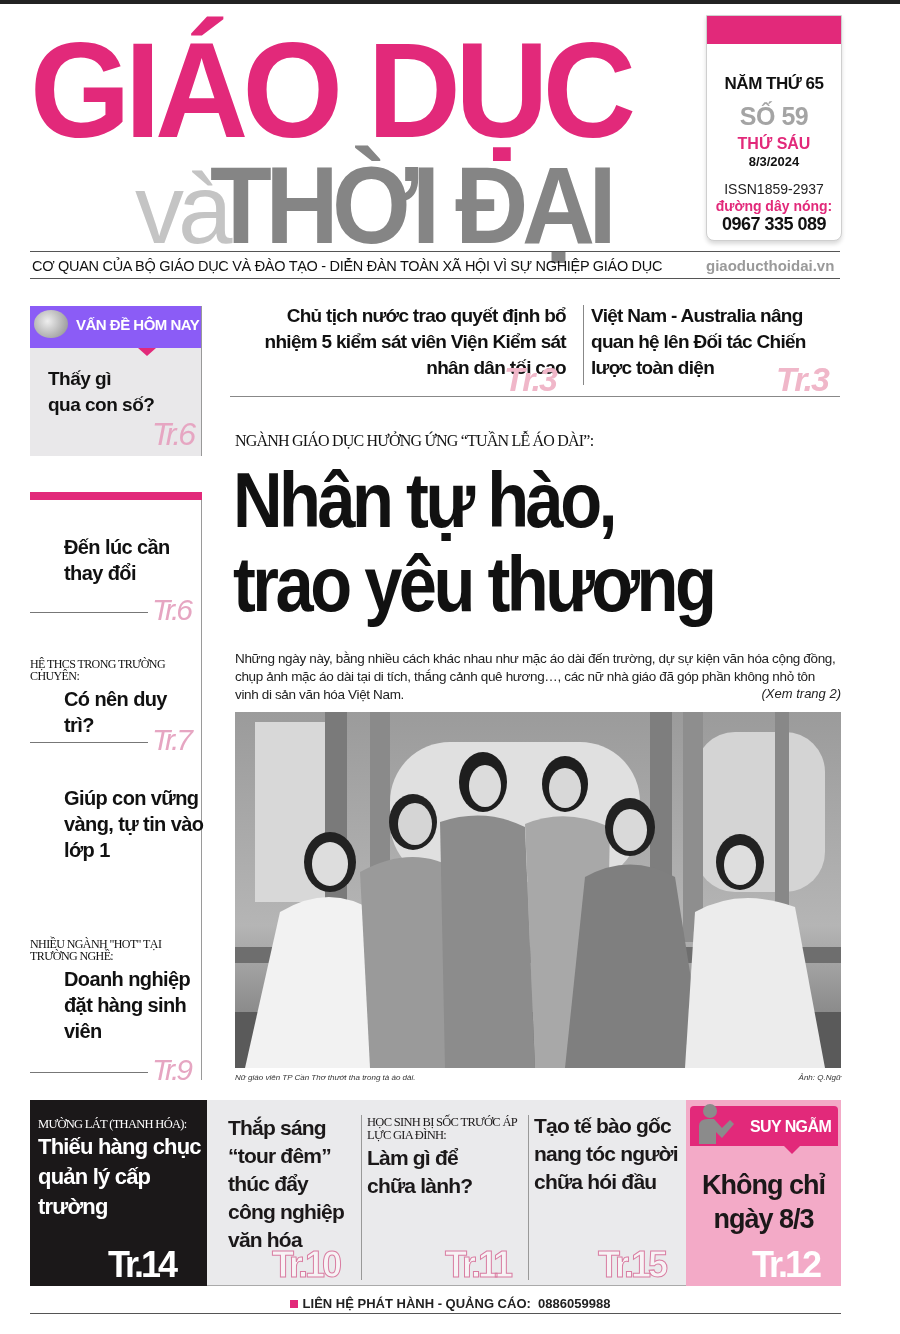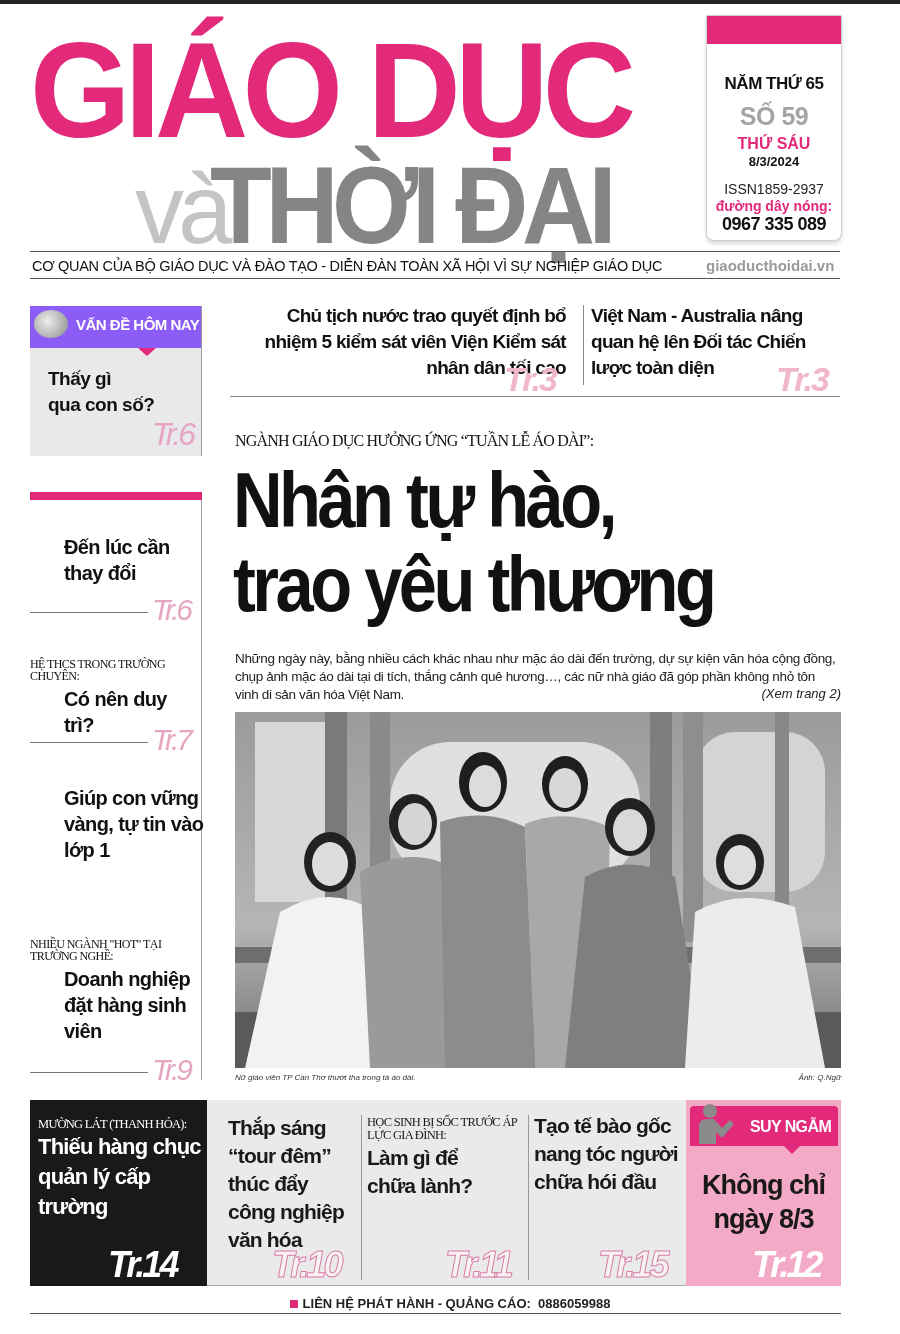--- a/index.html
+++ b/index.html
@@ -62,21 +62,21 @@
   .photo svg { display: block; }
   .cap { position: absolute; left: 235px; top: 1073px; font-style: italic; font-size: 8px; color: #333; }
   .credit { position: absolute; left: 760px; top: 1073px; width: 81px; text-align: right; font-style: italic; font-size: 8px; color: #333; }
 
   
   .strip { position: absolute; left: 30px; top: 1100px; width: 811px; height: 186px; background: #eaeaec; border-bottom: 1px solid #aaa; }
   .strip-black { position: absolute; left: 30px; top: 1100px; width: 177px; height: 186px; background: #1b1819; }
   .strip-pink { position: absolute; left: 686px; top: 1100px; width: 155px; height: 186px; background: #f3aac7; }
   .s-kicker { position: absolute; font-family: "Liberation Serif", serif; font-size: 12.5px; line-height: 13px; letter-spacing: -0.7px; text-transform: uppercase; }
   .s-title { position: absolute; font-weight: bold; font-size: 21px; line-height: 28px; letter-spacing: -0.8px; }
-  .s-tr { position: absolute; font-weight: 900; font-style: italic; font-size: 36px; letter-spacing: -3px; text-align: center; }
+  .s-tr { position: absolute; font-weight: 900; font-size: 36px; letter-spacing: -3px; text-align: center; }
   .s-tr.outline { color: #f7f3f5; -webkit-text-stroke: 1px #d97da2; }
   .s-div { position: absolute; top: 1115px; width: 1px; height: 165px; background: #999; }
 
   .sn-head { position: absolute; left: 690px; top: 1106px; width: 148px; height: 40px; background: #e2297a; border-radius: 4px 4px 0 0; }
   .sn-head .person { position: absolute; left: 6px; top: -4px; width: 40px; height: 42px; }
   .sn-head .lbl { position: absolute; left: 60px; top: 12px; color: #fff; font-weight: bold; font-size: 16px; letter-spacing: -0.6px; }
   .sn-head .notch { position: absolute; left: 94px; bottom: -8px; border-left: 8px solid transparent; border-right: 8px solid transparent; border-top: 8px solid #e2297a; }
   .sn-title { position: absolute; left: 686px; top: 1168px; width: 155px; text-align: center; font-weight: bold; font-size: 27px; line-height: 34px; letter-spacing: -1px; color: #1b1819; }
 
   .footer-line { position: absolute; left: 30px; top: 1313px; width: 811px; height: 1px; background: #555; }

